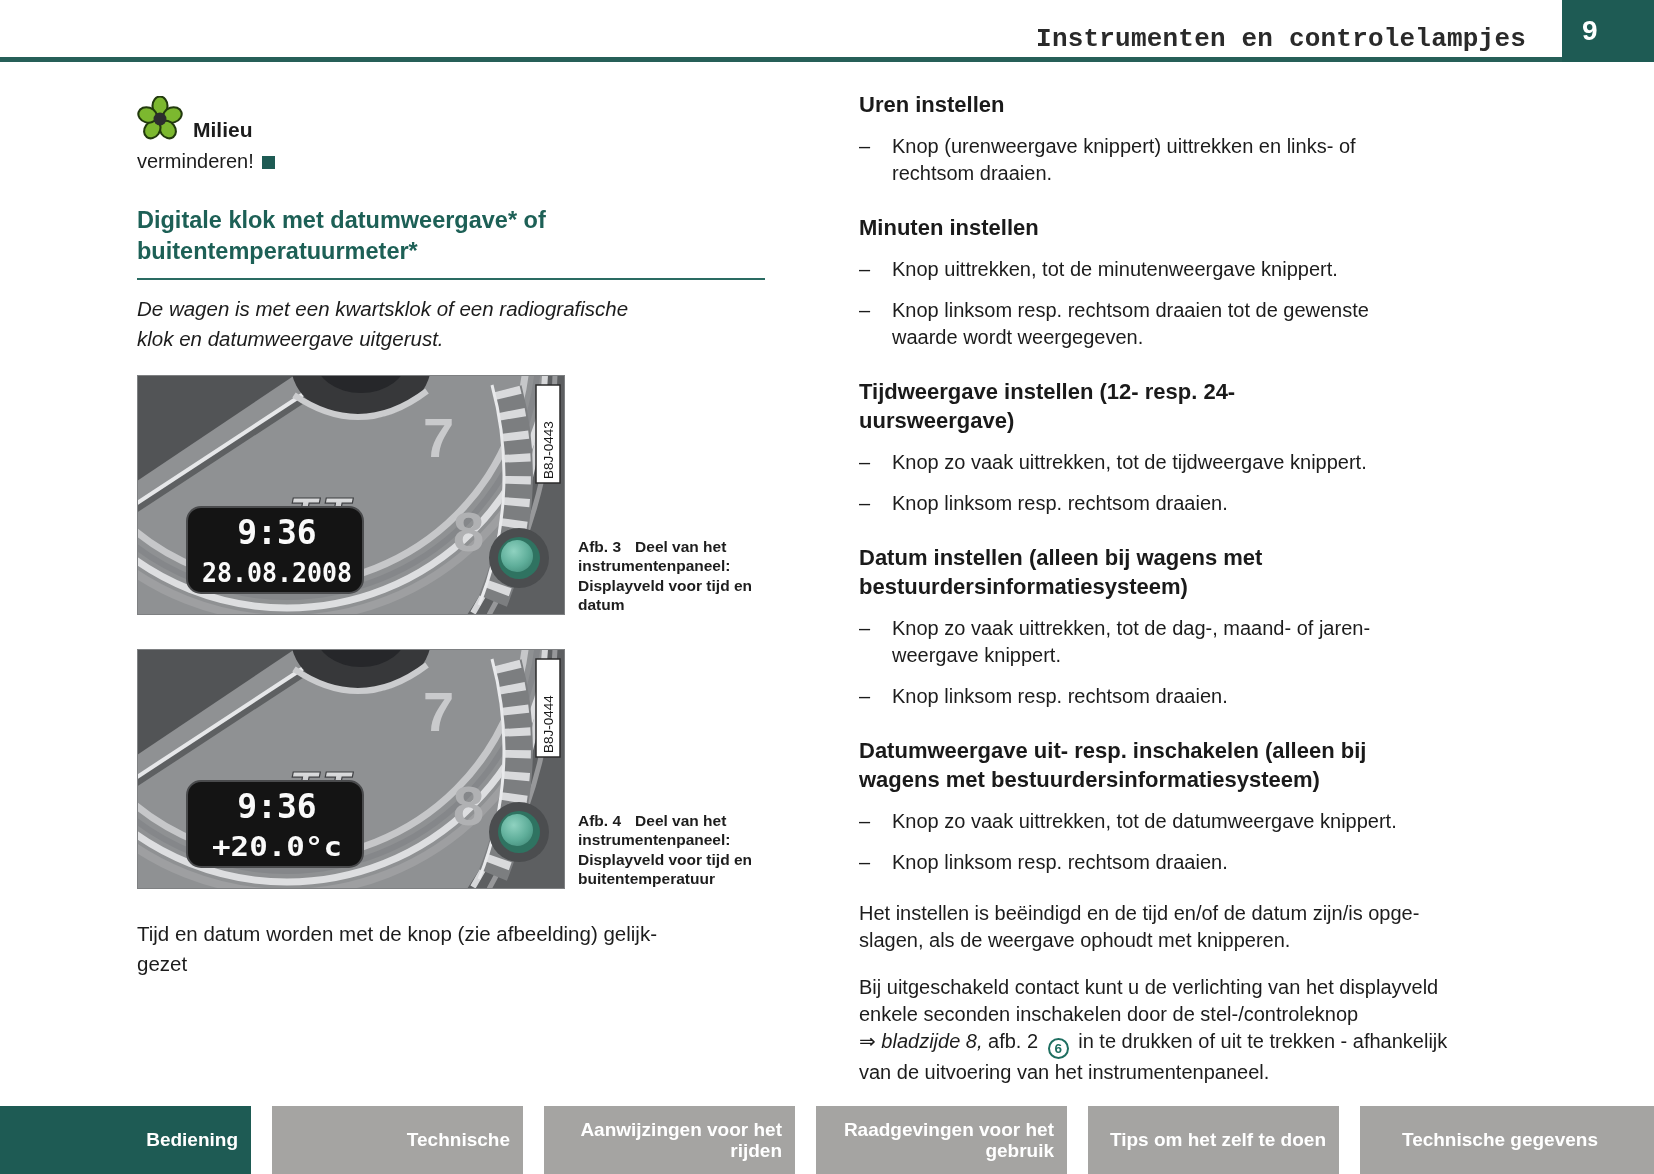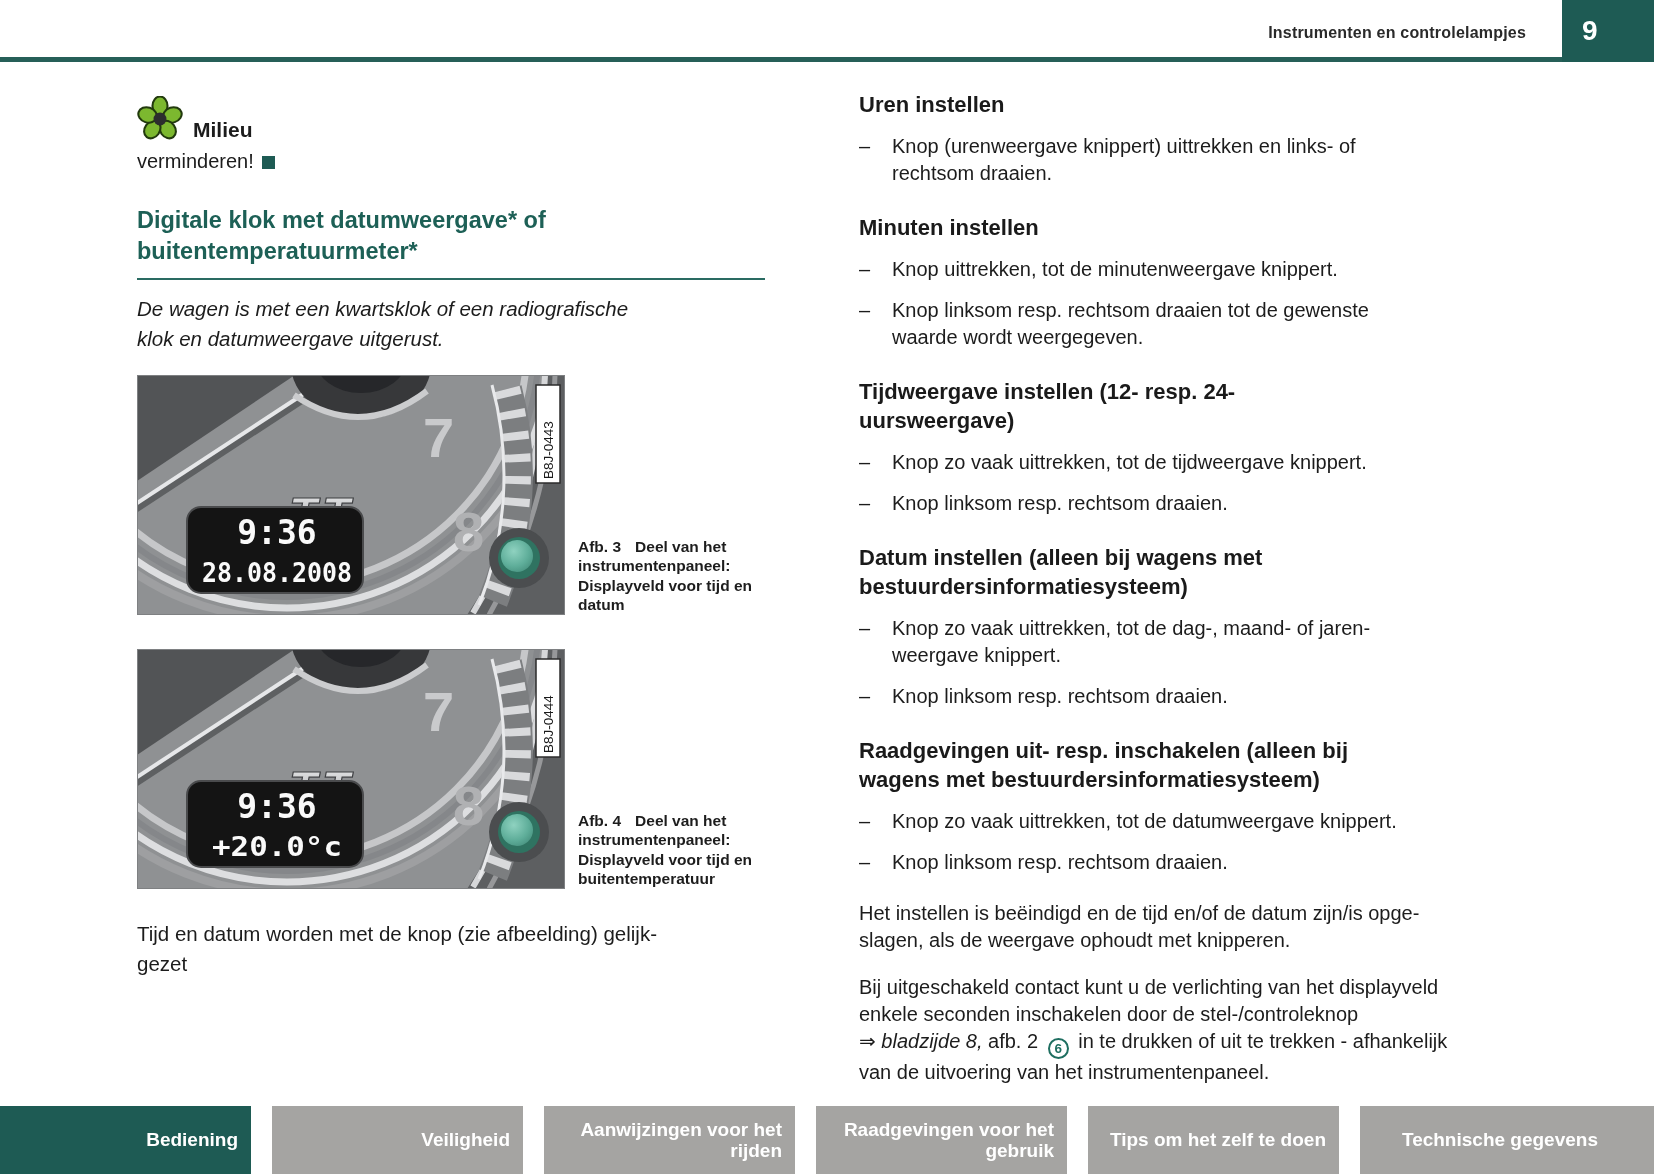--- a/index.html
+++ b/index.html
@@ -1,22 +1,22 @@
 <!DOCTYPE html>
 <html><head>
 <meta charset="utf-8">
 <style>
   html,body{margin:0;padding:0;background:#ffffff;}
   .page{position:relative;width:1654px;height:1174px;background:#ffffff;overflow:hidden;
         font-family:"Liberation Sans","DejaVu Sans",sans-serif;color:#1c1c1c;}
   .block{display:block;}
 
   
-  .htitle{position:absolute;top:24px;right:128px;font-size:16px;font-weight:bold;
-          color:#2a2a2a;letter-spacing:.2px;}
+  .htitle{position:absolute;top:24px;right:128px;font-size:26px;font-weight:bold;
+          color:#2a2a2a;letter-spacing:.2px;font-family:Liberation Mono, monospace;}
   .hrule{position:absolute;top:57px;left:0;width:100%;height:5px;background:#265f58;}
   .pagebox{position:absolute;top:0;right:0;width:92px;height:62px;background:#1e5b54;
            color:#fff;display:flex;align-items:center;padding-left:20px;box-sizing:border-box;
            font-size:28px;font-weight:bold;}
 
   
   .left-col{position:absolute;left:137px;top:96px;width:628px;}
   .right-col{position:absolute;left:859px;top:90px;width:648px;}
 
   
@@ -270,21 +270,21 @@
       </div>
     </div>
     <div class="bullet">
       <span class="dash">–</span>
       <div>
         <span class="block">Knop linksom resp. rechtsom draaien.</span>
       </div>
     </div>
 
     <h3 class="sec">
-      <span class="block">Raadgevingen uit- resp. inschakelen (alleen bij</span>
+      <span class="block">Datumweergave uit- resp. inschakelen (alleen bij</span>
       <span class="block">wagens met bestuurdersinformatiesysteem)</span>
     </h3>
     <div class="bullet">
       <span class="dash">–</span>
       <div>
         <span class="block">Knop zo vaak uittrekken, tot de datumweergave knippert.</span>
       </div>
     </div>
     <div class="bullet">
       <span class="dash">–</span>
@@ -306,21 +306,21 @@
     </p>
 
     <div class="cont">▶</div>
   </section>
 
   <nav class="footer">
     <div class="tab active">
       <span class="block">Bediening</span>
     </div>
     <div class="tab">
-      <span class="block">Veiligheid</span>
+      <span class="block">Technische</span>
     </div>
     <div class="tab">
       <span class="block">Aanwijzingen voor het</span>
       <span class="block">rijden</span>
     </div>
     <div class="tab">
       <span class="block">Raadgevingen voor het</span>
       <span class="block">gebruik</span>
     </div>
     <div class="tab">

